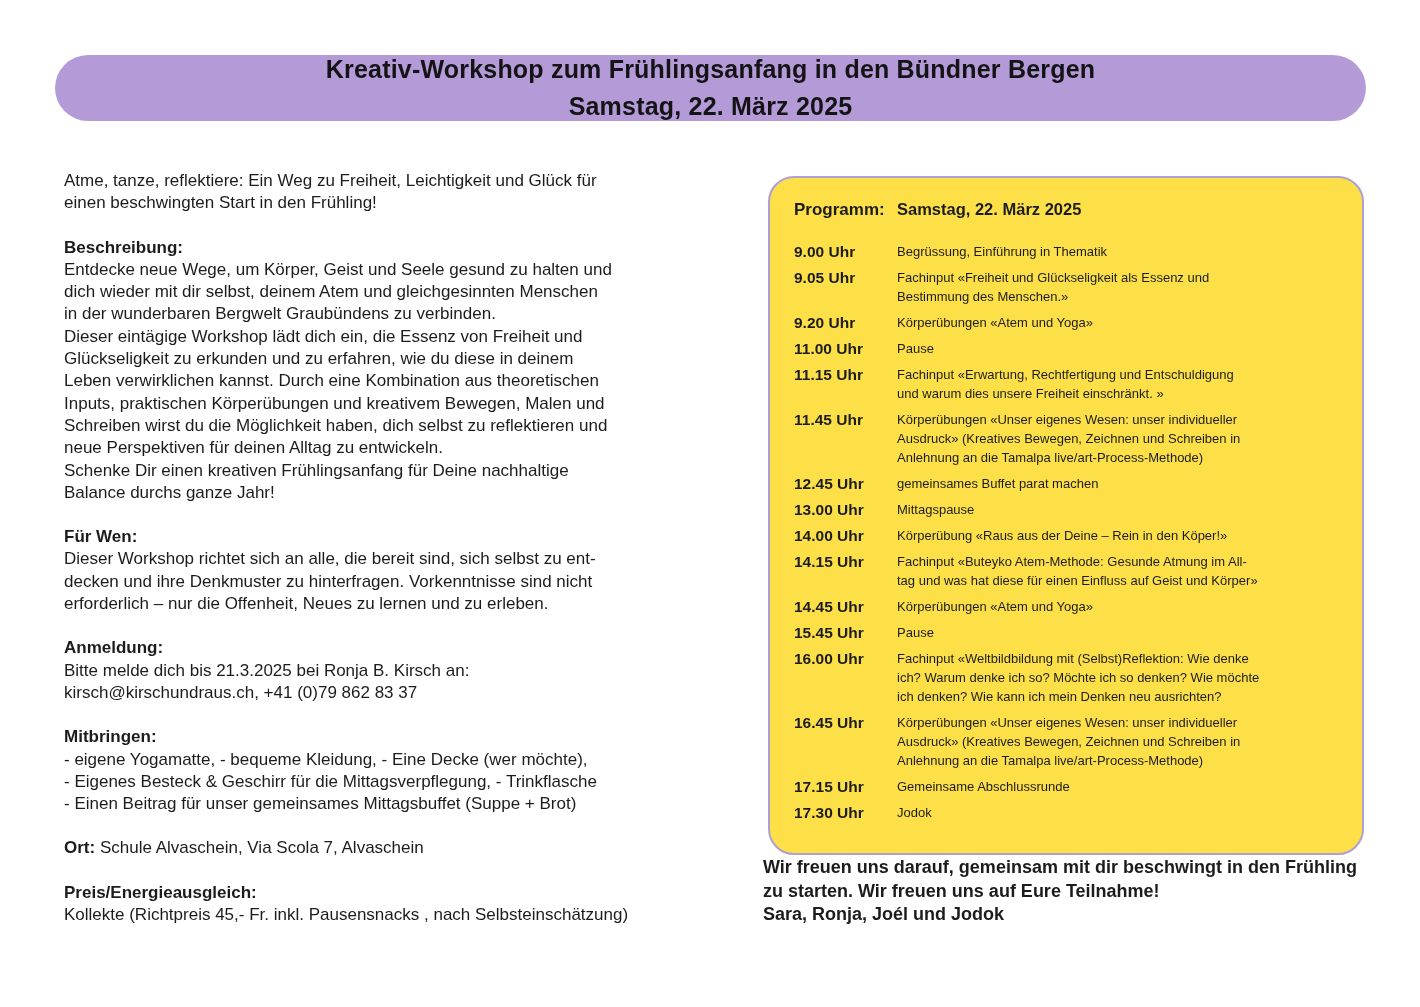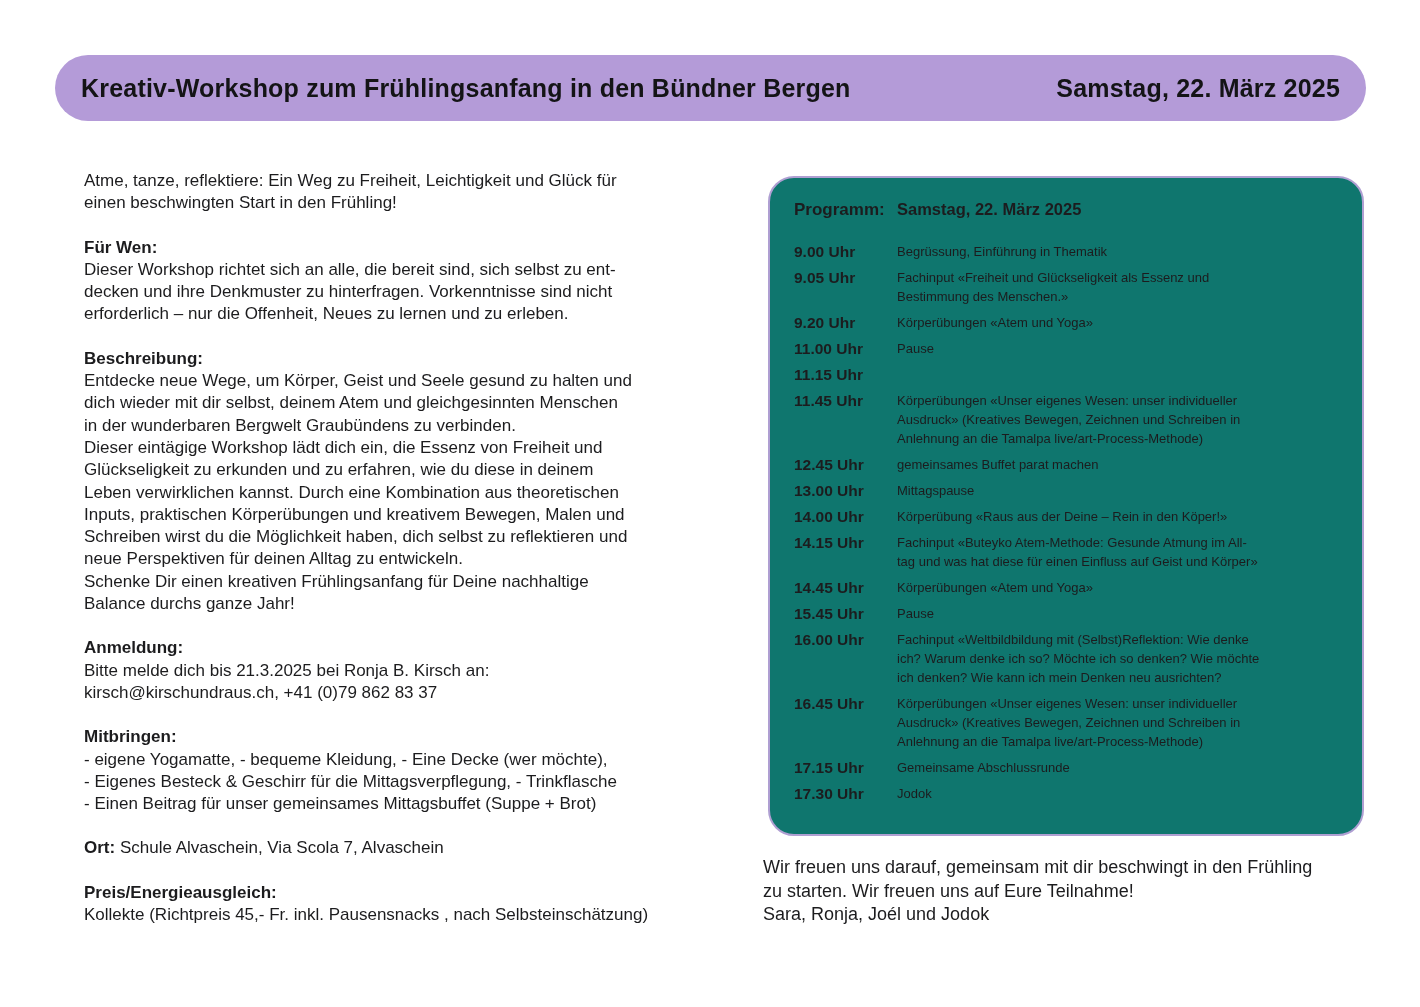--- a/index.html
+++ b/index.html
@@ -16,53 +16,54 @@
   .header-bar {
     position: absolute;
     left: 55px; top: 55px;
     width: 1311px; height: 66px;
     background: var(--header-bg, #b49bd8);
     border-radius: 33px;
     display: flex;
     align-items: center;
     justify-content: space-between;
     padding: 0 26px;
+    flex-direction: column;
   }
   .header-title, .header-date {
     font-size: 25px;
     font-weight: 700;
     letter-spacing: 0.2px;
     color: #141416;
     white-space: nowrap;
   }
 
   
   .left-col {
     position: absolute;
-    left: 84px; top: 170px;
+    left: 64px; top: 170px;
     width: 606px;
     font-size: 17px;
     line-height: 22.3px;
   }
   .block { margin-bottom: 22px; }
   .block .heading { display: block; font-weight: 700; }
   .block .body { display: block; white-space: pre-line; }
   .block.inline .heading { display: inline; }
   .block.inline .body { display: inline; }
 
   
   .program-box {
     position: absolute;
     left: 768px; top: 176px;
     width: 596px;
     min-height: 652px;
     border: 2px solid var(--box-border, #af9fd2);
     border-radius: 26px;
     padding: 22px 22px 24px 24px;
-    background: #0f766e;
+    background: #fde047;
   }
   .program-header {
     display: flex;
     margin-bottom: 22px;
   }
   .program-label {
     width: 103px;
     flex-shrink: 0;
     font-size: 17px;
     font-weight: 700;
@@ -90,56 +91,57 @@
   }
 
   
   .closing {
     position: absolute;
     left: 763px; top: 856px;
     width: 612px;
     font-size: 18px;
     line-height: 23.5px;
     white-space: pre-line;
+    font-weight: bold;
   }
 </style>
 </head>
 <body>
 
 <div class="header-bar">
   <span class="header-title">Kreativ-Workshop zum Frühlingsanfang in den Bündner Bergen</span>
   <span class="header-date">Samstag, 22. März 2025</span>
 </div>
 
 <div class="left-col" id="left-col">
     <div class="block">
       <span class="body">Atme, tanze, reflektiere: Ein Weg zu Freiheit, Leichtigkeit und Glück für
 einen beschwingten Start in den Frühling!</span>
-    </div>
-    <div class="block">
-      <span class="heading">Für Wen:</span>
-      <span class="body">Dieser Workshop richtet sich an alle, die bereit sind, sich selbst zu ent-
-decken und ihre Denkmuster zu hinterfragen. Vorkenntnisse sind nicht
-erforderlich – nur die Offenheit, Neues zu lernen und zu erleben.</span>
     </div>
     <div class="block">
       <span class="heading">Beschreibung:</span>
       <span class="body">Entdecke neue Wege, um Körper, Geist und Seele gesund zu halten und
 dich wieder mit dir selbst, deinem Atem und gleichgesinnten Menschen
 in der wunderbaren Bergwelt Graubündens zu verbinden.
 Dieser eintägige Workshop lädt dich ein, die Essenz von Freiheit und
 Glückseligkeit zu erkunden und zu erfahren, wie du diese in deinem
 Leben verwirklichen kannst. Durch eine Kombination aus theoretischen
 Inputs, praktischen Körperübungen und kreativem Bewegen, Malen und
 Schreiben wirst du die Möglichkeit haben, dich selbst zu reflektieren und
 neue Perspektiven für deinen Alltag zu entwickeln.
 Schenke Dir einen kreativen Frühlingsanfang für Deine nachhaltige
 Balance durchs ganze Jahr!</span>
     </div>
     <div class="block">
+      <span class="heading">Für Wen:</span>
+      <span class="body">Dieser Workshop richtet sich an alle, die bereit sind, sich selbst zu ent-
+decken und ihre Denkmuster zu hinterfragen. Vorkenntnisse sind nicht
+erforderlich – nur die Offenheit, Neues zu lernen und zu erleben.</span>
+    </div>
+    <div class="block">
       <span class="heading">Anmeldung:</span>
       <span class="body">Bitte melde dich bis 21.3.2025  bei Ronja B. Kirsch an:
 kirsch@kirschundraus.ch, +41 (0)79 862 83 37</span>
     </div>
     <div class="block">
       <span class="heading">Mitbringen:</span>
       <span class="body">- eigene Yogamatte,  - bequeme Kleidung, - Eine Decke (wer möchte),
 - Eigenes Besteck &amp; Geschirr für die Mittagsverpflegung, - Trinkflasche
 - Einen Beitrag für unser gemeinsames Mittagsbuffet (Suppe + Brot)</span>
     </div>
@@ -168,20 +170,22 @@
       <div class="program-row">
         <div class="program-time">9.20 Uhr</div>
         <div class="program-activity">Körperübungen «Atem und Yoga»</div>
       </div>
       <div class="program-row">
         <div class="program-time">11.00 Uhr</div>
         <div class="program-activity">Pause</div>
       </div>
       <div class="program-row">
         <div class="program-time">11.15 Uhr</div>
+        <div class="program-activity">Fachinput «Erwartung, Rechtfertigung und Entschuldigung
+und warum dies unsere Freiheit einschränkt. »</div>
       </div>
       <div class="program-row">
         <div class="program-time">11.45 Uhr</div>
         <div class="program-activity">Körperübungen «Unser eigenes Wesen: unser individueller
 Ausdruck» (Kreatives Bewegen, Zeichnen und Schreiben in
 Anlehnung an die Tamalpa live/art-Process-Methode)</div>
       </div>
       <div class="program-row">
         <div class="program-time">12.45 Uhr</div>
         <div class="program-activity">gemeinsames Buffet parat machen</div>

